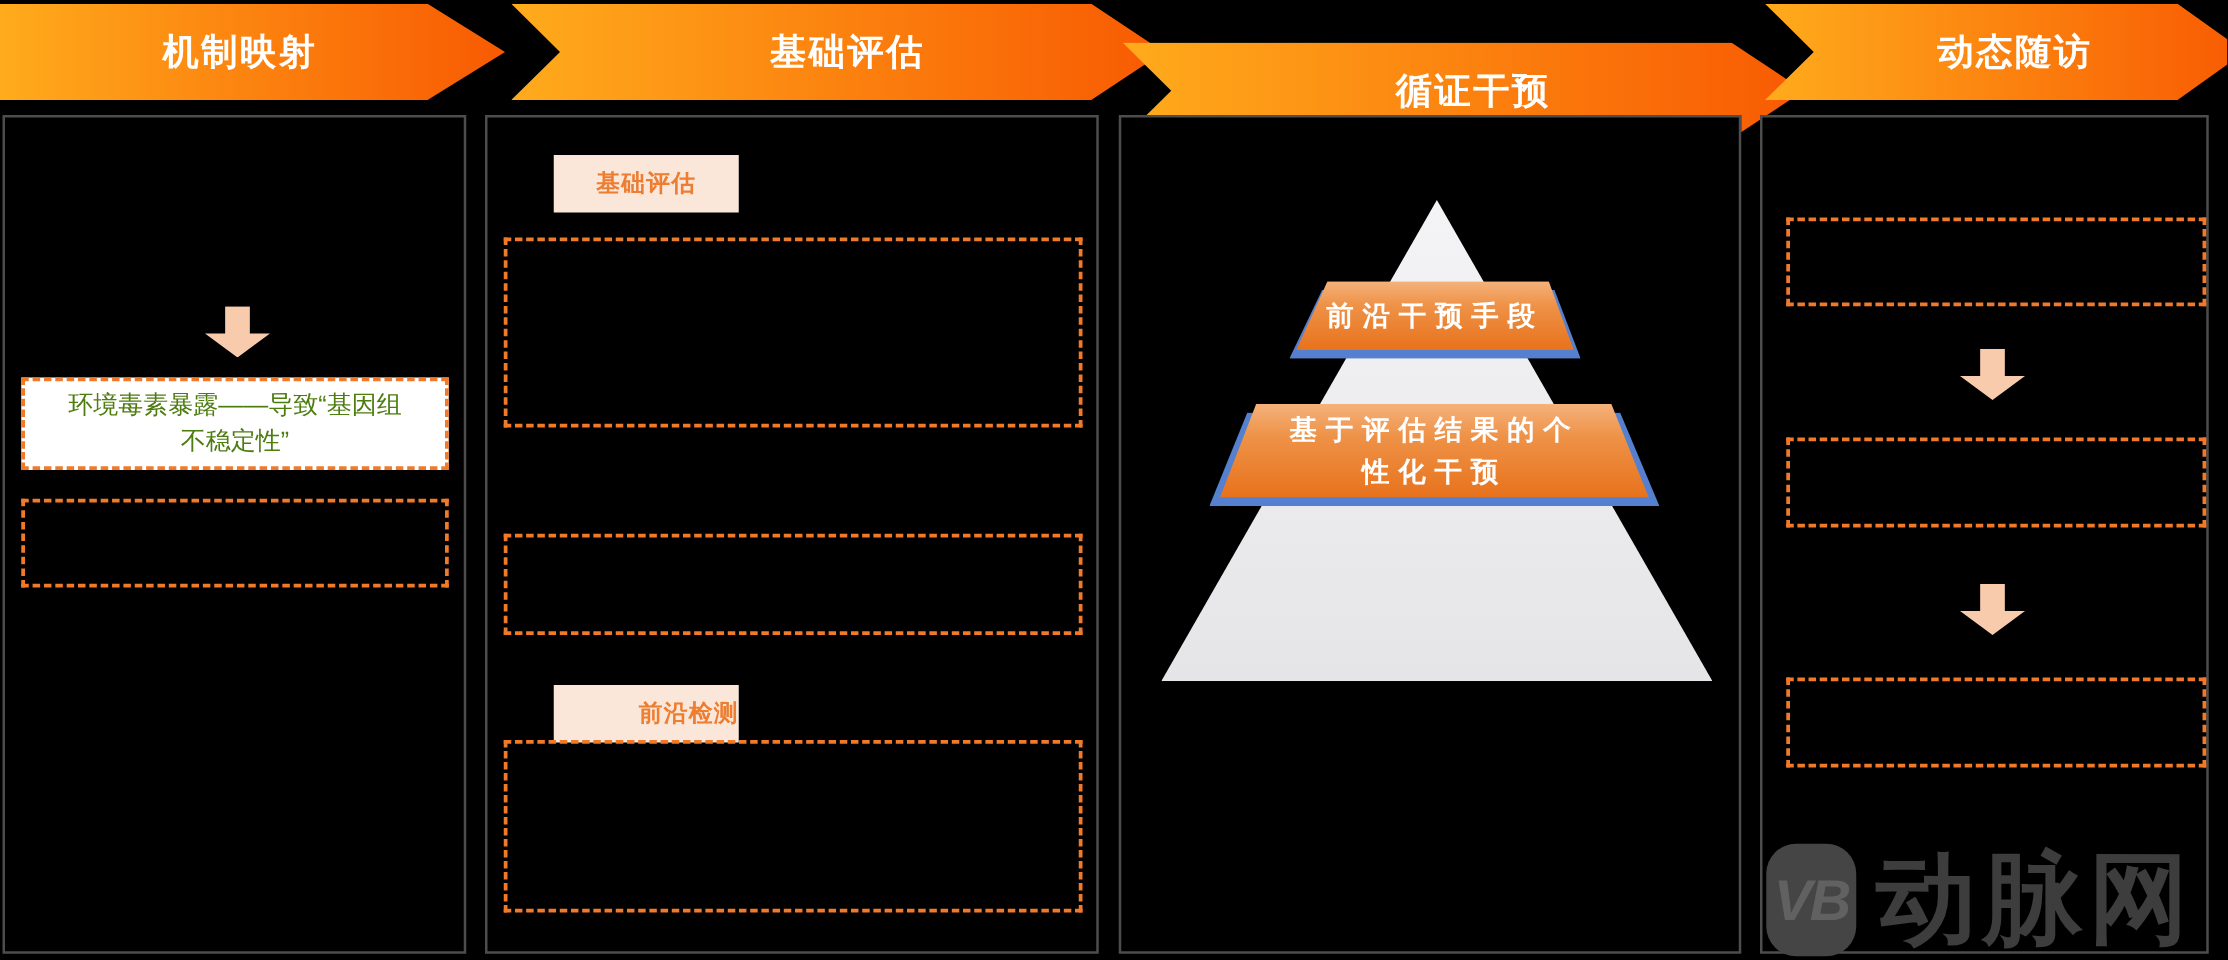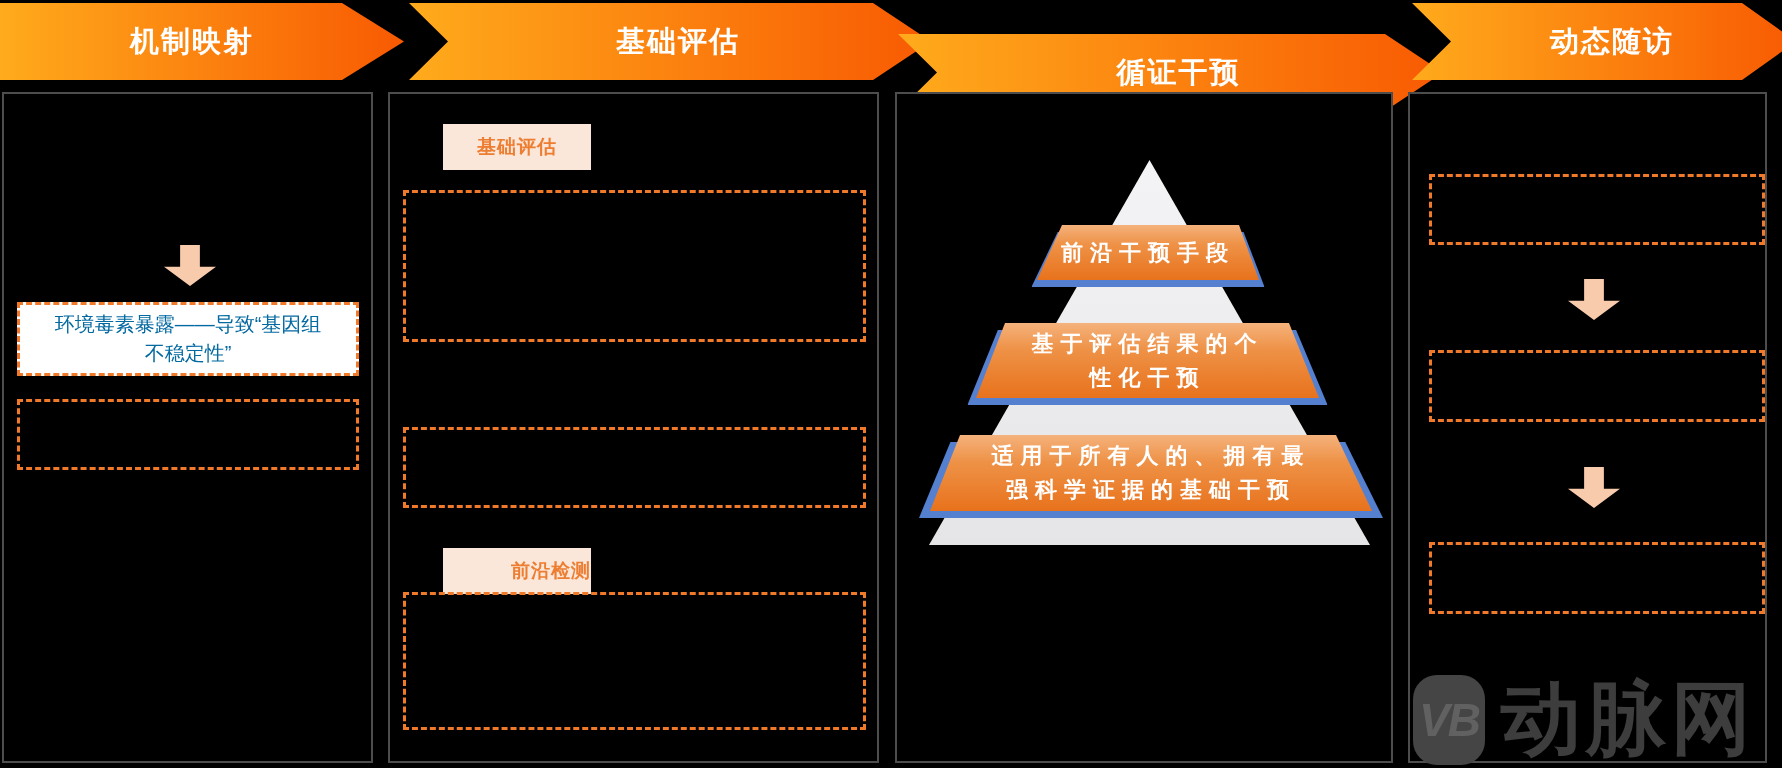--- a/index.html
+++ b/index.html
@@ -23,21 +23,21 @@
   .p1{left:2px;width:371px;}
   .p2{left:388px;width:491px;}
   .p3{left:895px;width:498px;}
   .p4{left:1408px;width:359px;}
   
   .dashed{position:absolute;border:3px dashed #F0792A;box-sizing:border-box;background:transparent;}
   .white-box{
     position:absolute;left:13px;top:208px;width:342px;height:74px;
     background:#fff;border:3px dashed #F0792A;box-sizing:border-box;
     display:flex;align-items:center;justify-content:center;text-align:center;
-    font-size:20px;color:#0369a1;line-height:1.45;padding:0 28px;
+    font-size:20px;color:#4d7c0f;line-height:1.45;padding:0 28px;
   }
   .chip{
     position:absolute;left:12px;width:148px;height:46px;background:#FBE7D9;
     color:#ED7D31;font-weight:bold;font-size:19px;letter-spacing:1px;
     display:flex;align-items:center;justify-content:center;margin-left:41px;
   }
   .arrow-down{
     position:absolute;width:52px;height:41px;background:#F8CBAD;
     clip-path:polygon(31% 0,69% 0,69% 53%,100% 53%,50% 100%,0 53%,31% 53%);
   }
@@ -120,27 +120,20 @@
     </div>
 
     <div class="pband pb2">
       <div class="layer back"></div>
       <div class="layer face">
         <span class="pline">基于评估结果的个</span>
         <span class="pline">性化干预</span>
       </div>
     </div>
 
-    <div class="pband pb3">
-      <div class="layer back"></div>
-      <div class="layer face">
-        <span class="pline">适用于所有人的、拥有最</span>
-        <span class="pline">强科学证据的基础干预</span>
-      </div>
-    </div>
   </div>
 
   <div class="panel p4">
     <div class="dashed" style="left:19px;top:80px;width:336px;height:71px;"></div>
     <div class="arrow-down" style="left:158px;top:185px;"></div>
     <div class="dashed" style="left:19px;top:256px;width:336px;height:72px;"></div>
     <div class="arrow-down" style="left:158px;top:373px;"></div>
     <div class="dashed" style="left:19px;top:448px;width:336px;height:72px;"></div>
   </div>
 

